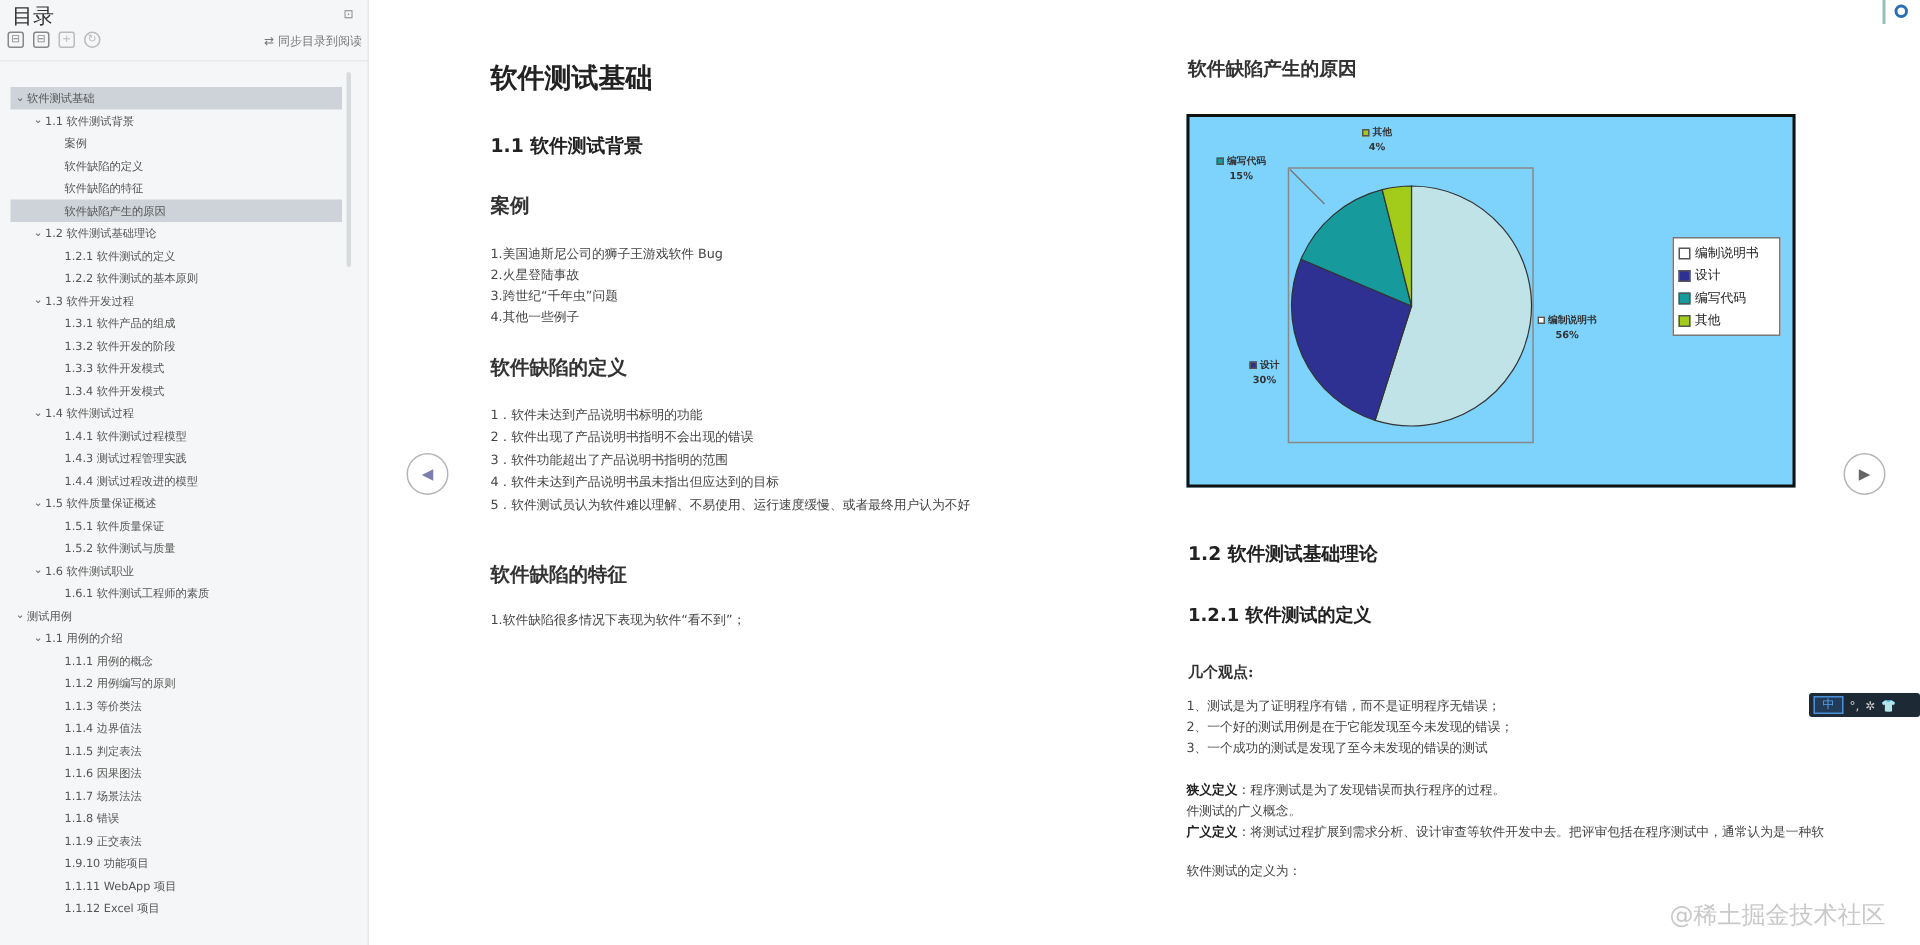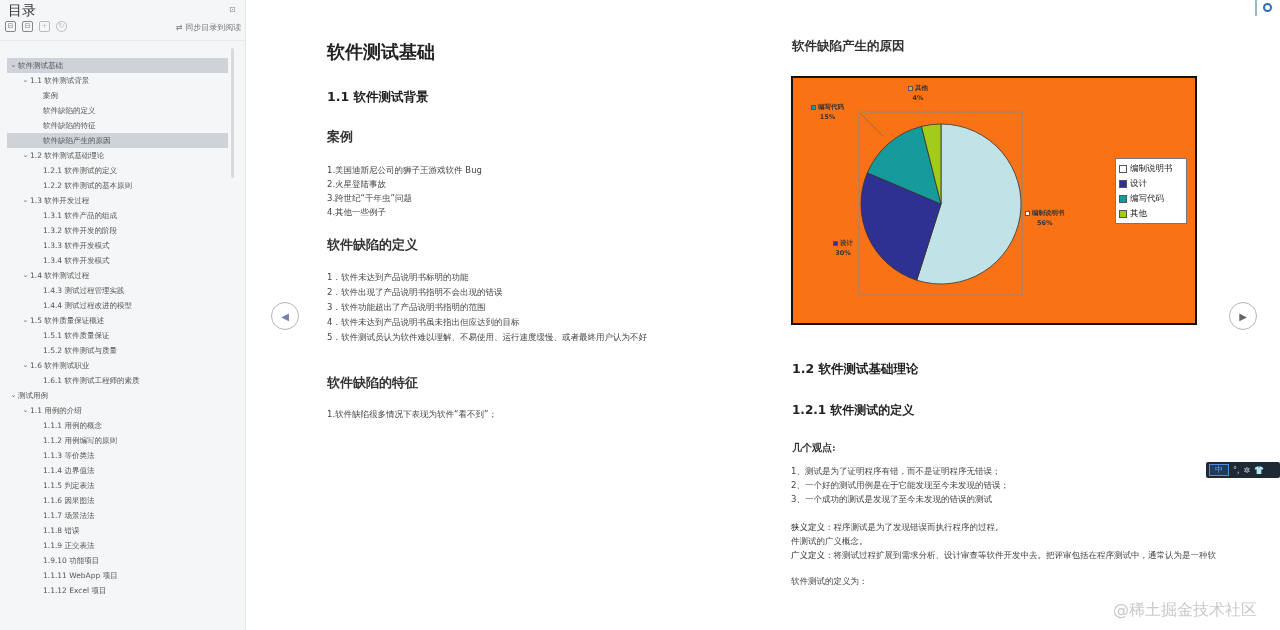--- a/index.html
+++ b/index.html
@@ -27,24 +27,24 @@
   
   .doc { position: absolute; left: 247px; top: 0; width: 1033px; height: 630px; background: #fff; }
   .page { position: absolute; top: 0; height: 630px; }
   .page-left { left: 80px; width: 430px; }
   .page-right { left: 544px; width: 440px; }
   .h1 { font-family: "DejaVu Serif", "Liberation Serif", serif; font-size: 18px; font-weight: bold; color: #222; }
   .h2 { font-size: 12.5px; font-weight: bold; color: #222; }
   .h3 { font-family: "DejaVu Serif", "Liberation Serif", serif; font-size: 13px; font-weight: bold; color: #333; }
   .p { font-size: 8.5px; color: #444; line-height: 14px; white-space: nowrap; }
   .abs { position: absolute; }
-  .bold-label { font-weight: normal; color: #222; }
-
-  
-  .chart-box { position: absolute; left: 0; top: 76px; width: 406px; height: 249px; border: 2.5px solid #111; background: #f97316; }
+  .bold-label { font-weight: bold; color: #222; }
+
+  
+  .chart-box { position: absolute; left: 0; top: 76px; width: 406px; height: 249px; border: 2.5px solid #111; background: #7dd3fc; }
   .legend { position: absolute; left: 322px; top: 80px; width: 72px; border: 1px solid #777; padding: 2px 3px; background: #fff; }
   .legend-row { display: flex; align-items: center; font-size: 8.5px; height: 15px; color: #222; white-space: nowrap; }
   .legend-swatch { width: 8px; height: 8px; margin-right: 3px; border: 1px solid #555; }
   .chart-lbl { position: absolute; font-size: 6.5px; font-weight: bold; color: #333; text-align: center; line-height: 10px; white-space: nowrap; }
   .lbl-sw { display: inline-block; width: 5px; height: 5px; margin-right: 2px; border: 1px solid #555; vertical-align: middle; }
 
   
   .nav-btn { position: absolute; width: 28px; height: 28px; border: 1.5px solid #b5b5b5; border-radius: 50%; background: #fff; display: flex; align-items: center; justify-content: center; font-size: 10px; color: #7a7fb0; }
   .nav-prev { left: 271px; top: 302px; }
   .nav-next { left: 1229px; top: 302px; color: #666; }
@@ -128,20 +128,24 @@
         <span class="chev" style="width: 0px;"></span>
         <span>1.3.3 软件开发模式</span>
       </div>
       <div class="toc-item lvl2">
         <span class="chev" style="width: 0px;"></span>
         <span>1.3.4 软件开发模式</span>
       </div>
       <div class="toc-item lvl1">
         <span class="chev">⌄</span>
         <span>1.4 软件测试过程</span>
+      </div>
+      <div class="toc-item lvl2">
+        <span class="chev" style="width: 0px;"></span>
+        <span>1.4.1 软件测试过程模型</span>
       </div>
       <div class="toc-item lvl2">
         <span class="chev" style="width: 0px;"></span>
         <span>1.4.3 测试过程管理实践</span>
       </div>
       <div class="toc-item lvl2">
         <span class="chev" style="width: 0px;"></span>
         <span>1.4.4 测试过程改进的模型</span>
       </div>
       <div class="toc-item lvl1">

